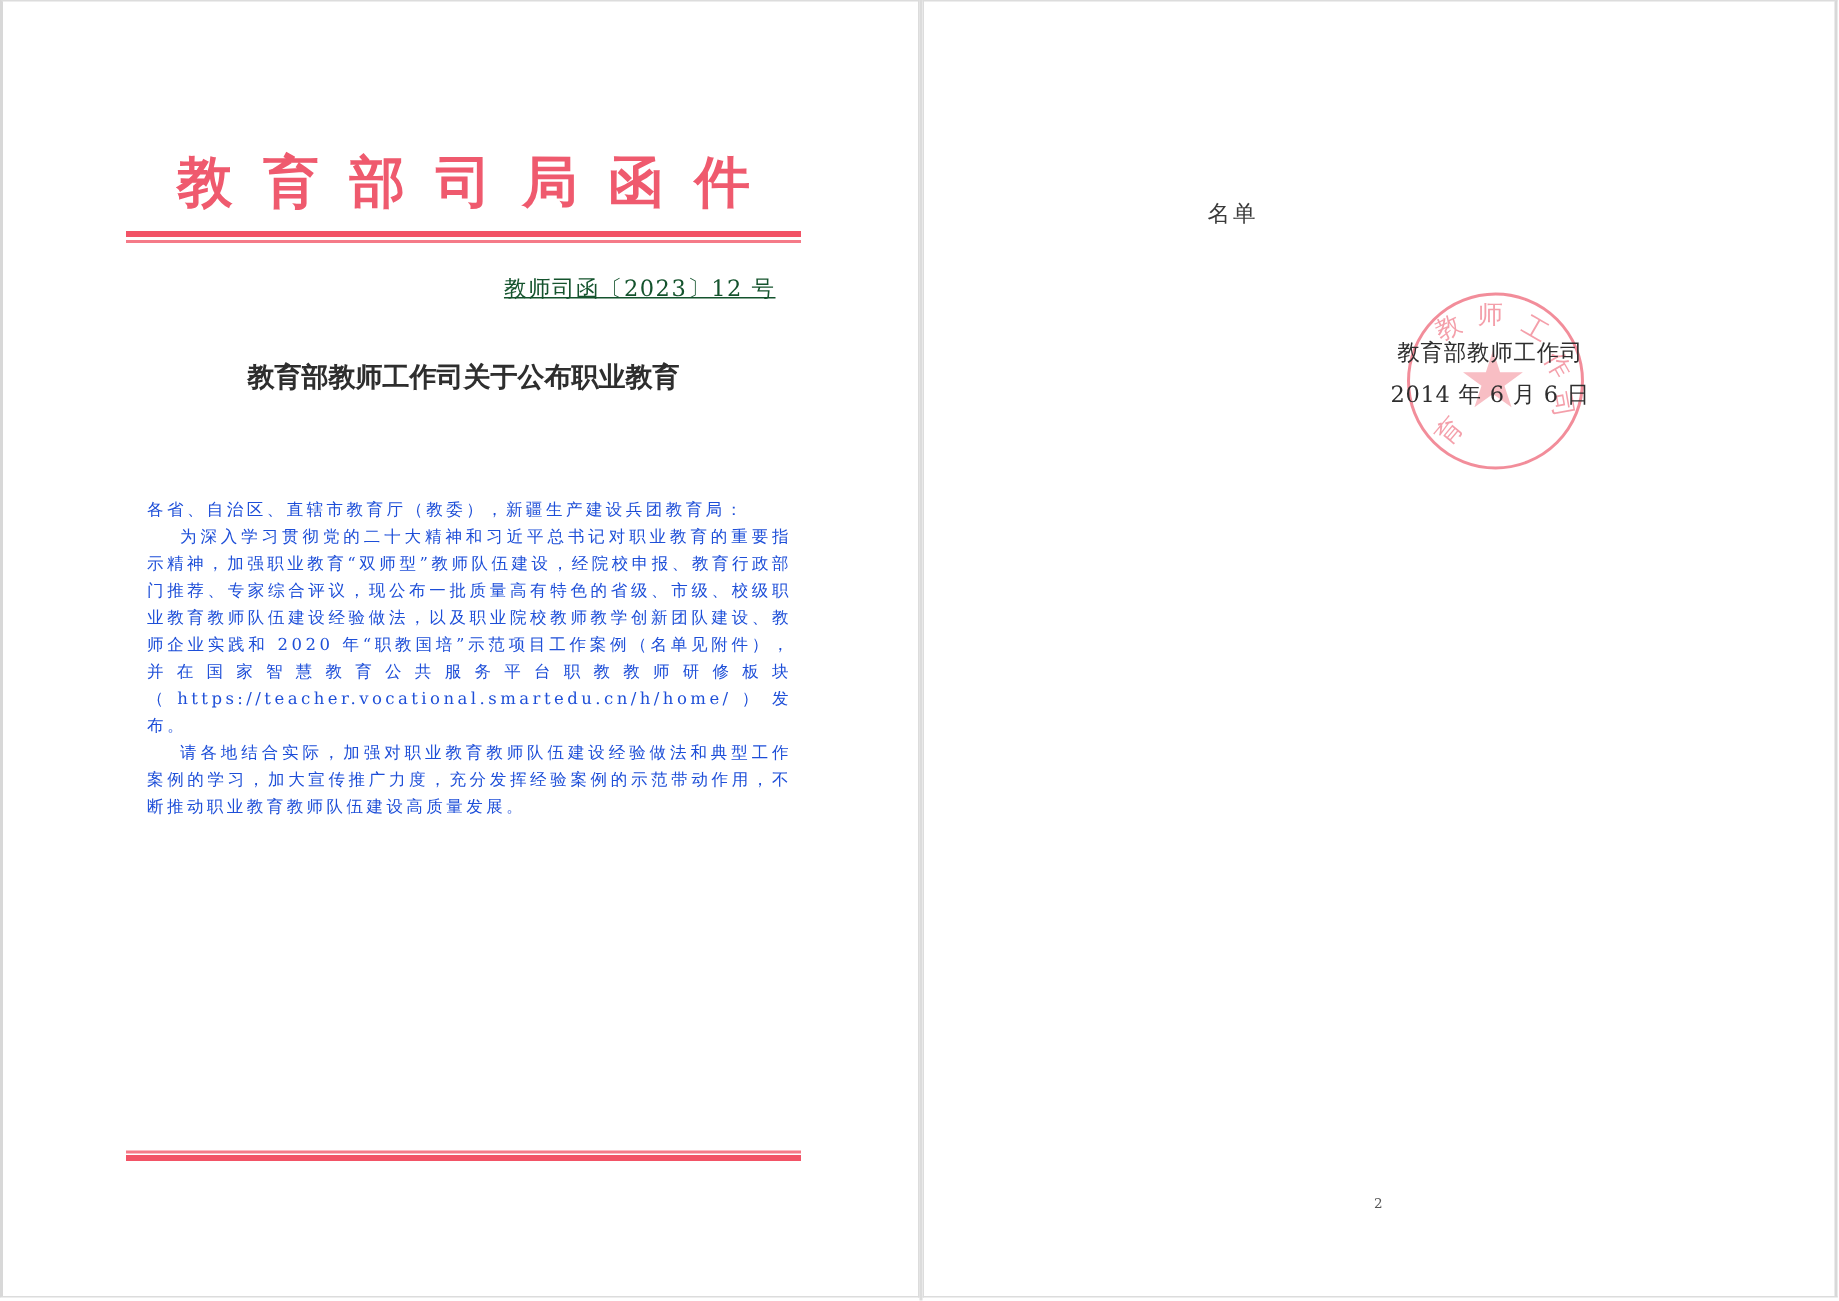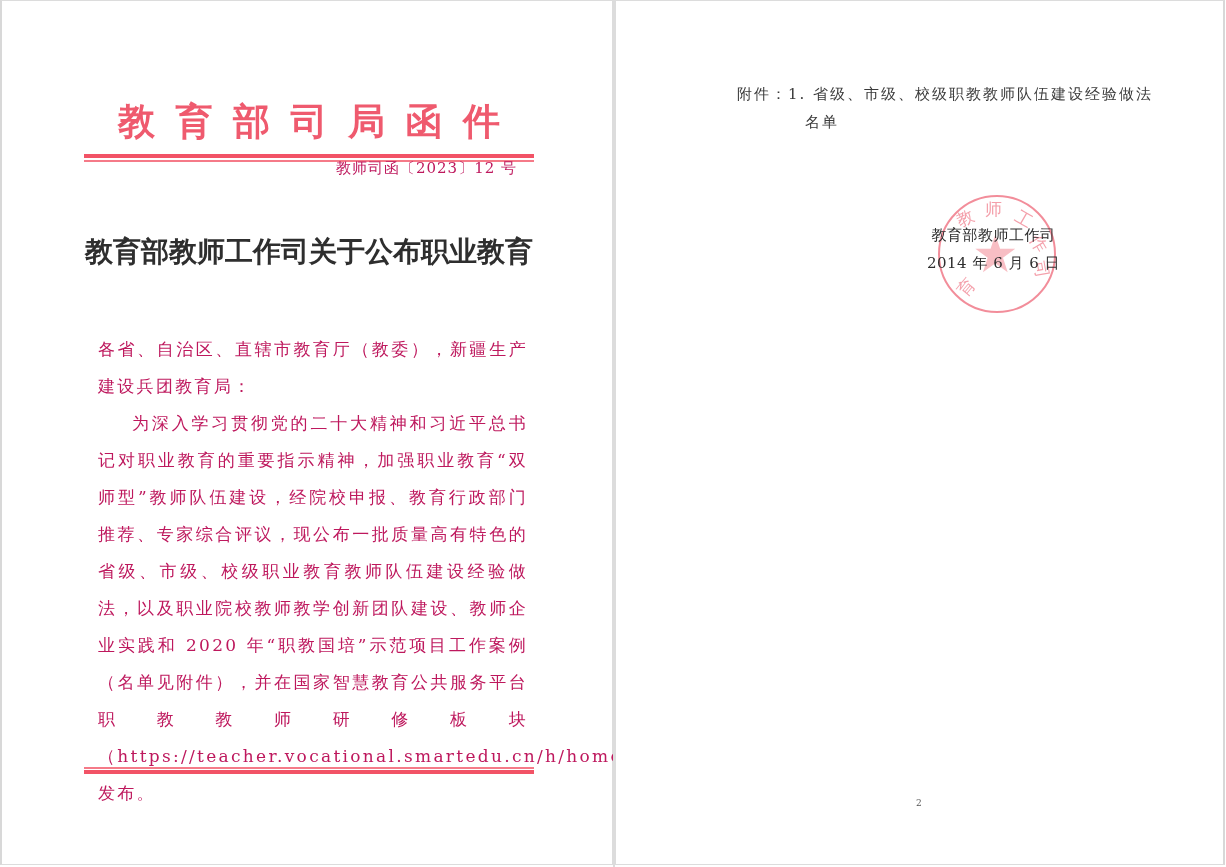--- a/index.html
+++ b/index.html
@@ -20,39 +20,39 @@
   .masthead {
     position: absolute; left: 82px; top: 96px; width: 450px;
     display: flex; justify-content: space-between;
     font-size: 37px; font-weight: bold; color: #ef5a6e; letter-spacing: 0;
     padding: 0 34px 0 34px; box-sizing: border-box;
   }
   .redline-thick { position: absolute; left: 82px; width: 450px; height: 4px; background: #f25366; }
   .redline-thin  { position: absolute; left: 82px; width: 450px; height: 1.5px; background: #f57a88; }
 
   .docno {
-    position: absolute; right: 95px; top: 158px; font-size: 15px; color: #be185d; letter-spacing: 1px;
+    position: absolute; right: 95px; top: 182px; font-size: 15px; color: #14532d; letter-spacing: 1px; text-decoration: underline;
   }
   .title {
     position: absolute; left: 82px; width: 450px; top: 235px; text-align: center;
-    font-size: 28px; font-weight: bold; color: #2e2e2e; line-height: 32px; letter-spacing: 0;
+    font-size: 18px; font-weight: bold; color: #2e2e2e; line-height: 32px; letter-spacing: 0;
   }
   .body {
     position: absolute; left: 96px; width: 430px; top: 330px;
-    font-size: 17px; line-height: 37px; color: #be185d; letter-spacing: 2.3px;
+    font-size: 11px; line-height: 18px; color: #1d4ed8; letter-spacing: 2.3px;
     text-align: justify;
   }
   .body p { margin: 0; }
   .indent { text-indent: 2em; }
 
   .attach {
     position: absolute; left: 737px; top: 80px; font-size: 15px; line-height: 28px; color: #3a3a3a; letter-spacing: 2px;
   }
   .attach .row { white-space: nowrap; }
-  .attach .cont { padding-left: 68px; }
+  .attach .cont { padding-left: 68px; margin-top: 48px; }
   .attach .item2 { padding-left: 49px; }
 
   .stamp {
     position: absolute; left: 938px; top: 195px; width: 118px; height: 118px;
     border-radius: 50%; border: 2.5px solid rgba(235,80,100,0.65); box-sizing: border-box;
   }
   .stamp-star {
     position: absolute; left: 972px; top: 228px; font-size: 52px; color: rgba(240,110,125,0.45); line-height: 1;
   }
   .stamp-text {
@@ -82,35 +82,33 @@
 
   <div class="docno">教师司函〔2023〕12 号</div>
 
   <div class="title">
     <div>教育部教师工作司关于公布职业教育</div>
   </div>
 
   <div class="body">
     <p>各省、自治区、直辖市教育厅（教委），新疆生产建设兵团教育局：</p>
     <p class="indent">为深入学习贯彻党的二十大精神和习近平总书记对职业教育的重要指示精神，加强职业教育“双师型”教师队伍建设，经院校申报、教育行政部门推荐、专家综合评议，现公布一批质量高有特色的省级、市级、校级职业教育教师队伍建设经验做法，以及职业院校教师教学创新团队建设、教师企业实践和 2020 年“职教国培”示范项目工作案例（名单见附件），并在国家智慧教育公共服务平台职教教师研修板块（https://teacher.vocational.smartedu.cn/h/home/）发布。</p>
+    <p class="indent">请各地结合实际，加强对职业教育教师队伍建设经验做法和典型工作案例的学习，加大宣传推广力度，充分发挥经验案例的示范带动作用，不断推动职业教育教师队伍建设高质量发展。</p>
   </div>
 
   <div class="redline-thin" style="top:766px"></div>
   <div class="redline-thick" style="top:769px"></div>
 </div>
 
 <div class="divider"></div>
 
 <div class="page" id="page2">
 </div>
 
 <div class="attach">
-  <div class="row">
-    <span>附件：</span><span>1. 省级、市级、校级职教教师队伍建设经验做法</span>
-  </div>
   <div class="row cont">名单</div>
 </div>
 
 <div class="stamp"></div>
 <div class="stamp-star">★</div>
 <div class="stamp-text" style="left:957px;top:207px;transform:rotate(-25deg)">教</div>
 <div class="stamp-text" style="left:985px;top:198px">师</div>
 <div class="stamp-text" style="left:1015px;top:208px;transform:rotate(30deg)">工</div>
 <div class="stamp-text" style="left:1030px;top:232px;transform:rotate(60deg)">作</div>
 <div class="stamp-text" style="left:1033px;top:258px;transform:rotate(80deg)">司</div>

